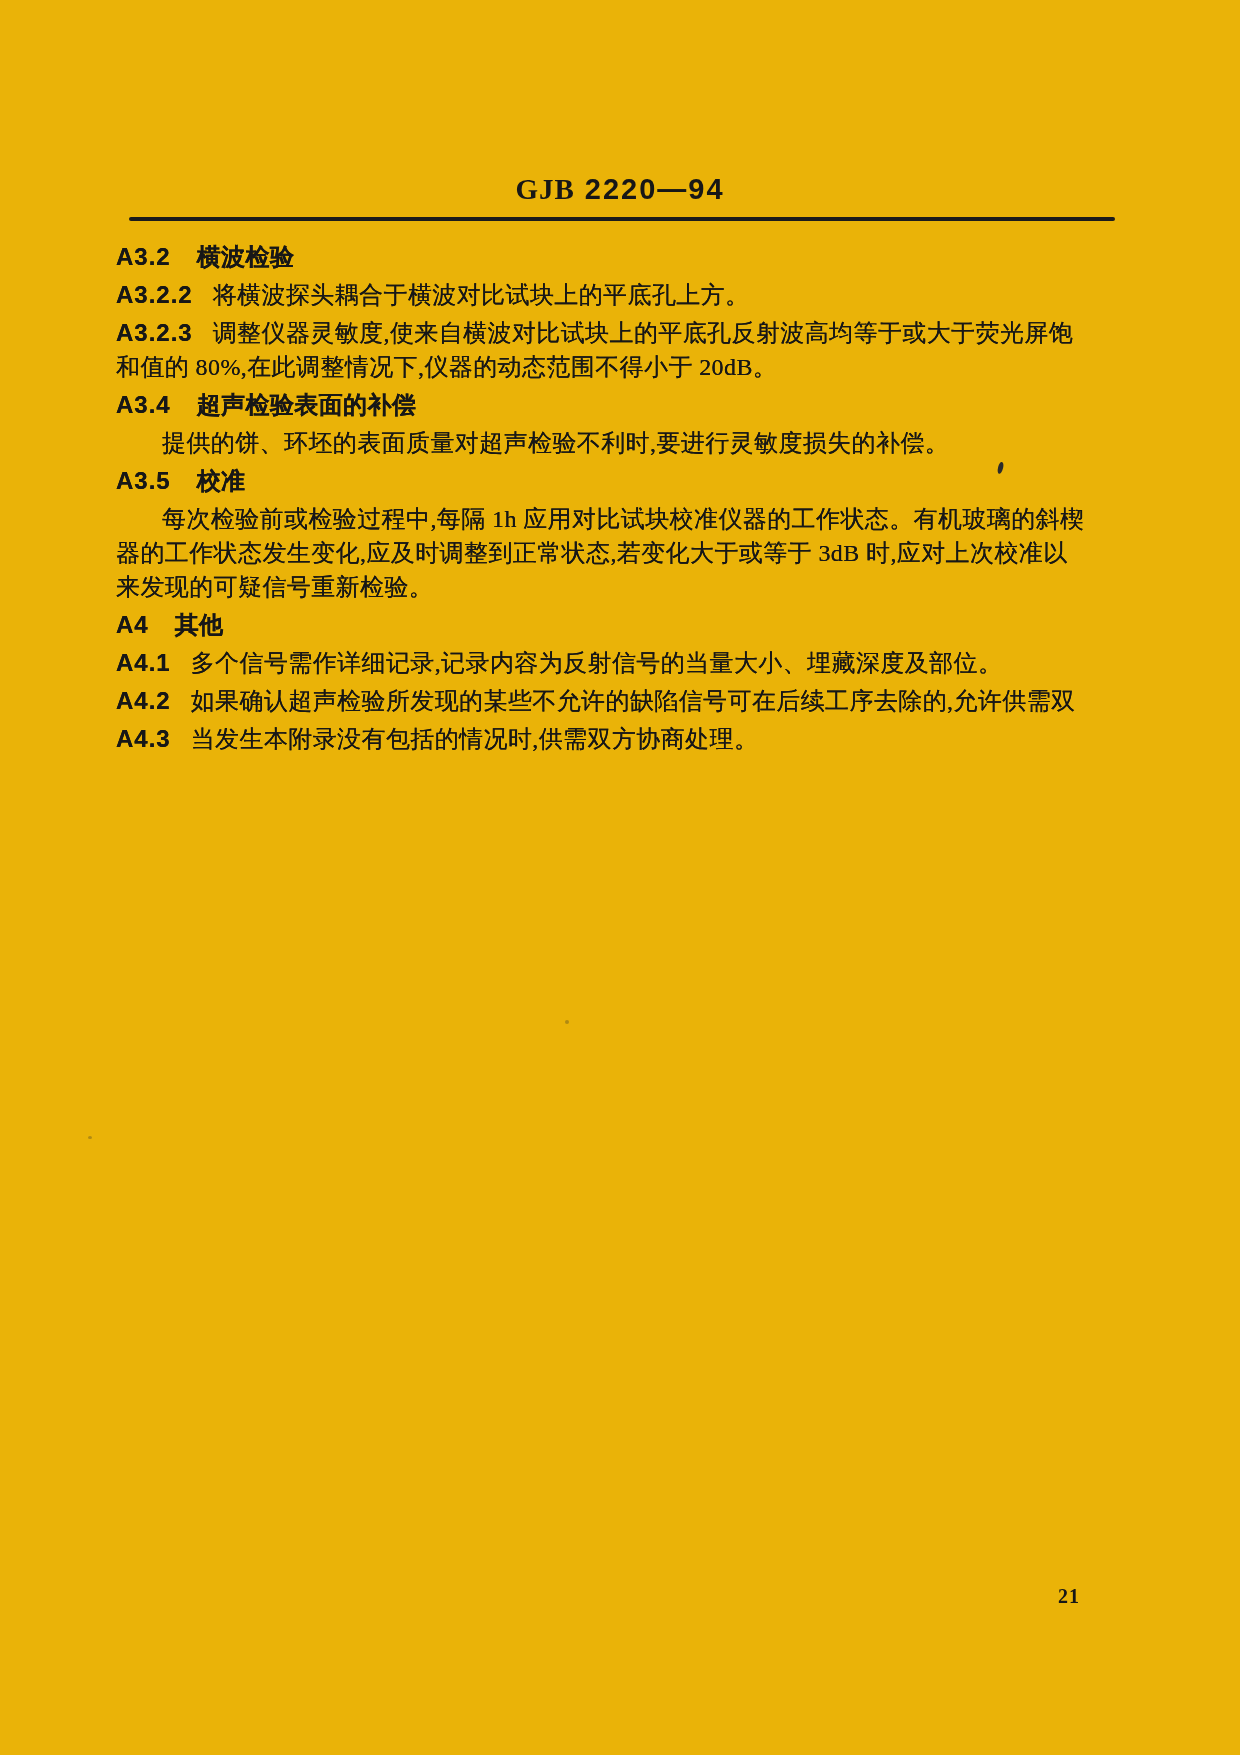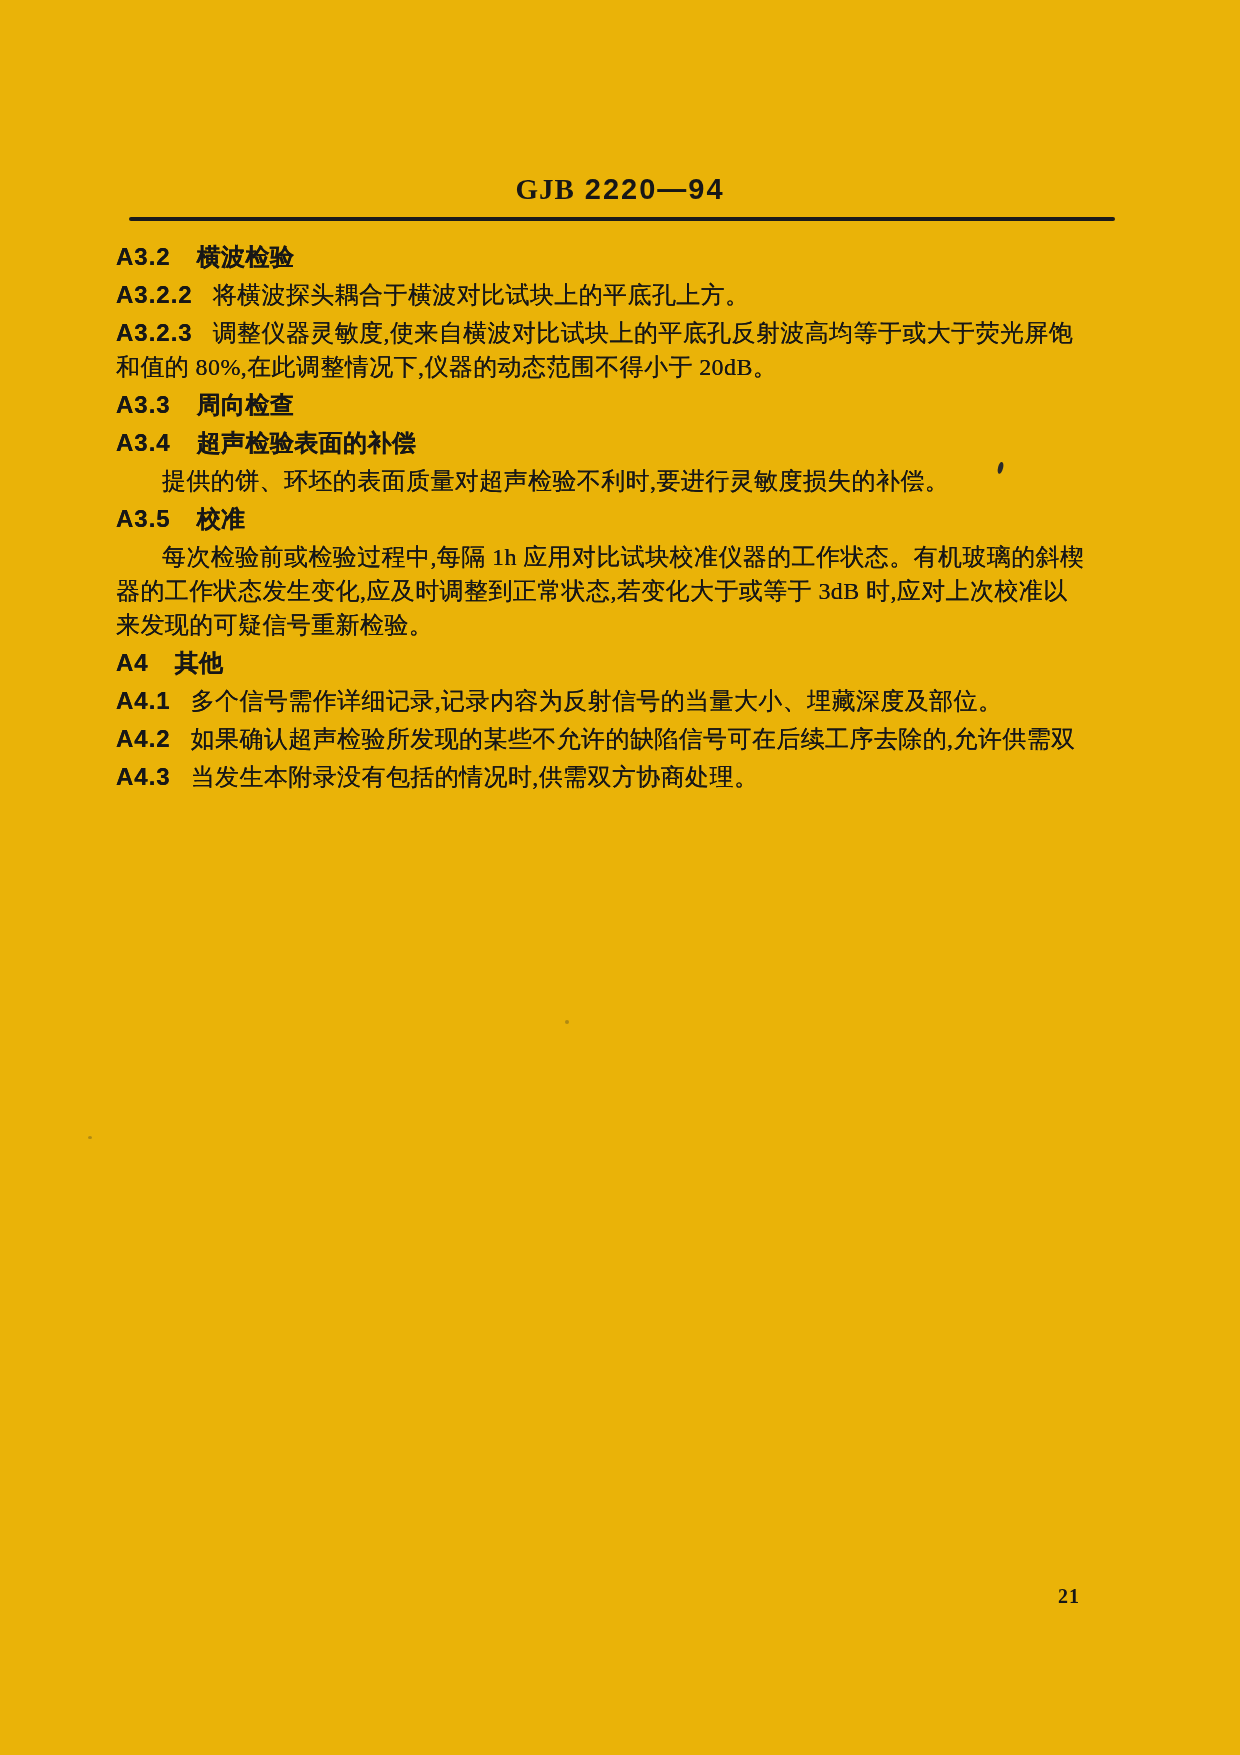--- a/index.html
+++ b/index.html
@@ -85,23 +85,20 @@
     <div class="blk">
       <div class="line"><span class="cnum">A3.2.2</span><span>将横波探头耦合于横波对比试块上的平底孔上方。</span></div>
     </div>
 
     <div class="blk">
       <div class="line"><span class="cnum">A3.2.3</span><span>调整仪器灵敏度,使来自横波对比试块上的平底孔反射波高均等于或大于荧光屏饱</span></div>
       <div class="line">和值的 80%,在此调整情况下,仪器的动态范围不得小于 20dB。</div>
     </div>
 
 
-    <div class="blk heading">
-      <span class="cnum">A3.3</span><span>周向检查</span>
-    </div>
 
 
     <div class="blk heading">
       <span class="cnum">A3.4</span><span>超声检验表面的补偿</span>
     </div>
 
     <div class="blk">
       <div class="line indent">提供的饼、环坯的表面质量对超声检验不利时,要进行灵敏度损失的补偿。</div>
     </div>
 

